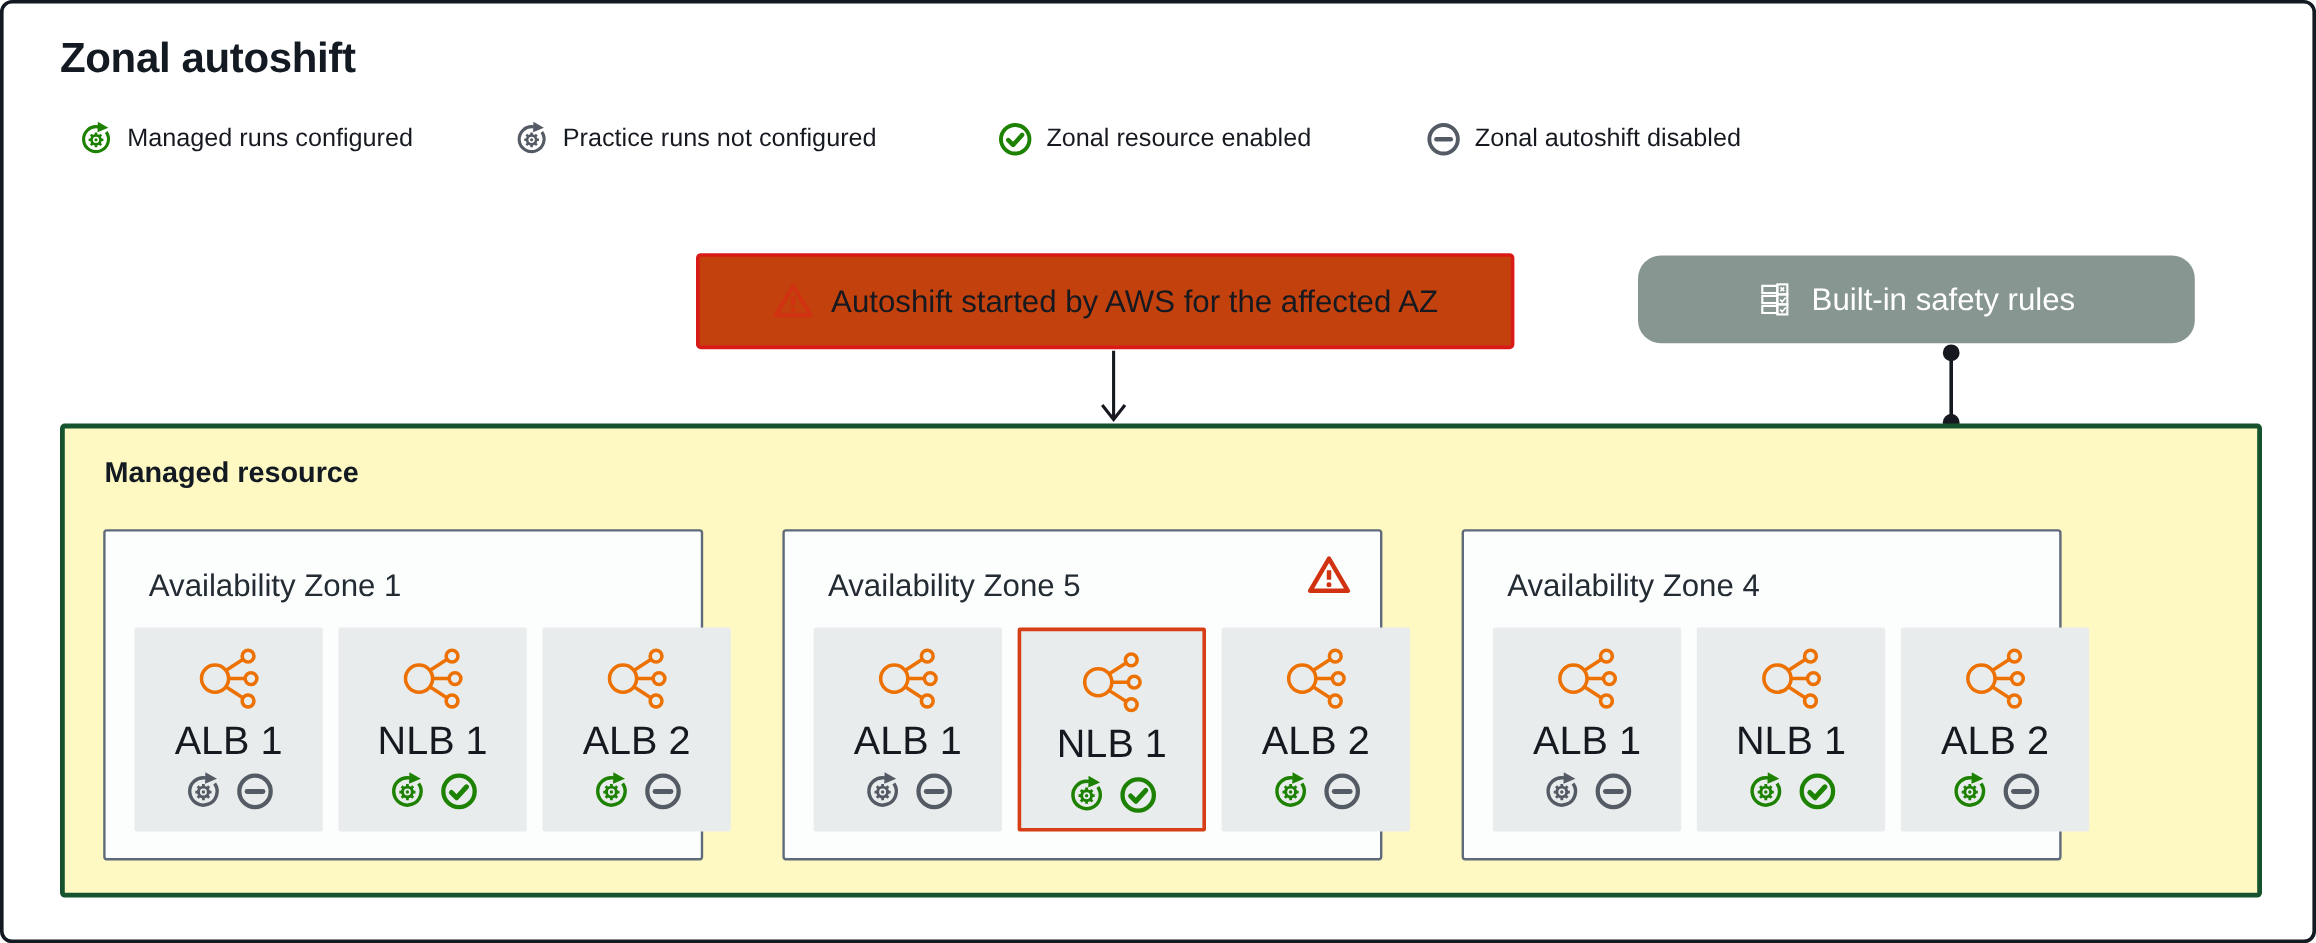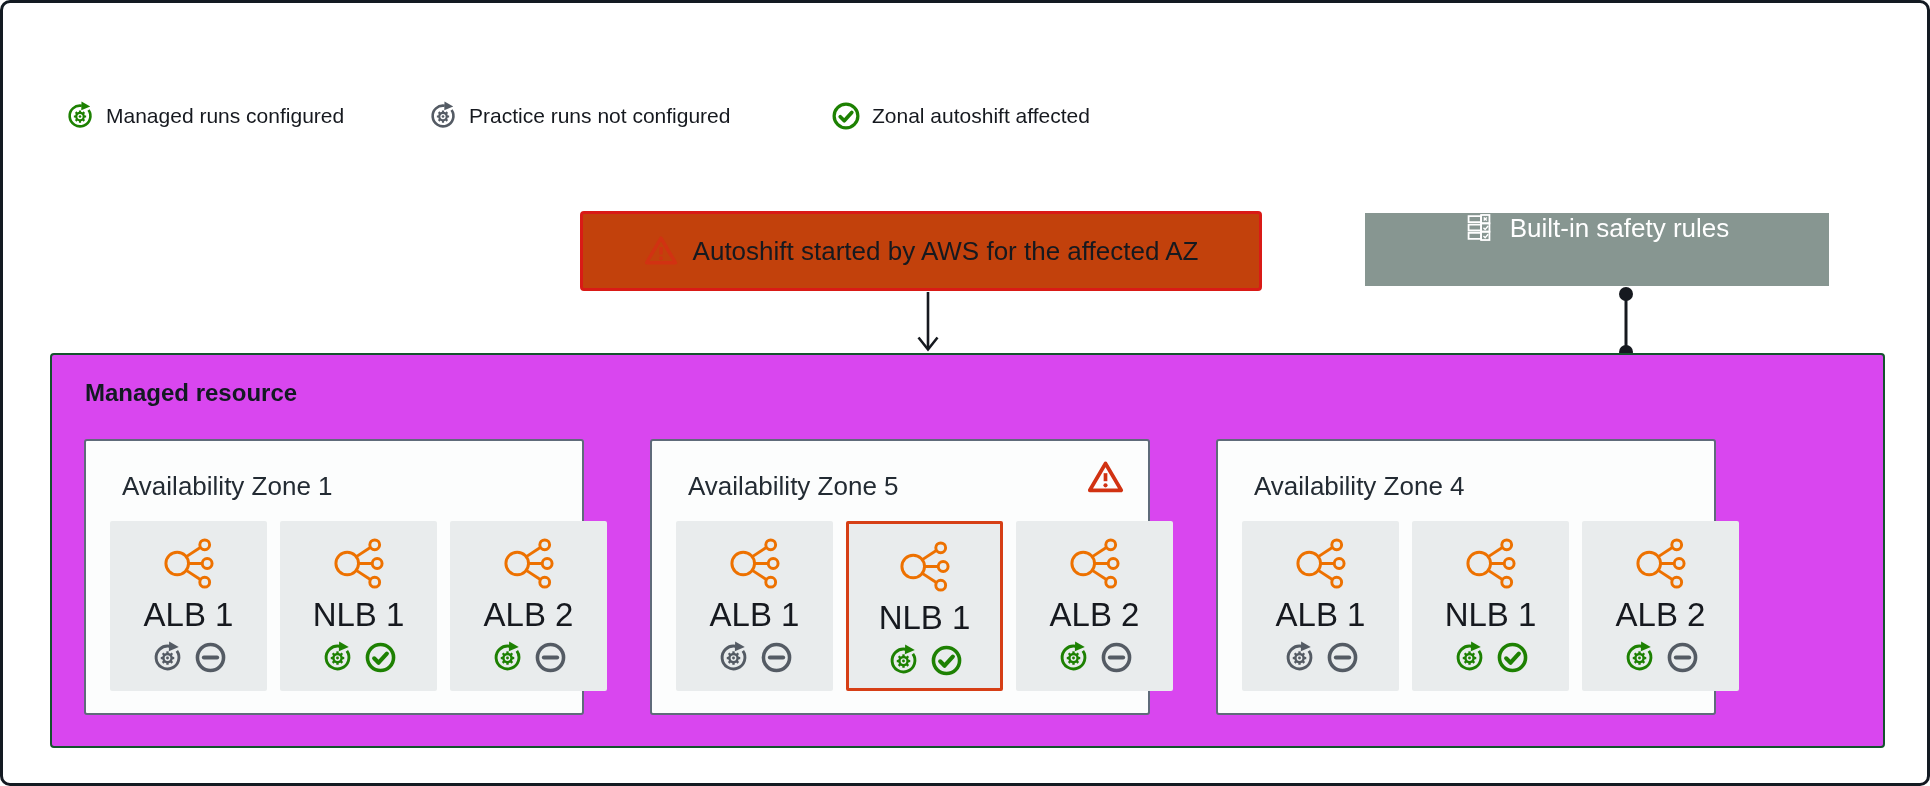--- a/index.html
+++ b/index.html
@@ -19,29 +19,29 @@
     position:absolute;left:577px;top:208px;width:682px;height:80px;box-sizing:border-box;
     border:3px solid #d91a16;border-radius:4px;background:#c2410c;
     display:flex;align-items:center;justify-content:center;gap:15px;font-size:26px;color:#16191f;
   }
   .alert-box .tri{width:34px;height:34px;color:#d13212;}
   .alert-box .tri svg{width:100%;height:100%;display:block;}
   .down-arrow{position:absolute;left:907px;top:289px;color:#16191f;}
   
   .safety-btn{
     position:absolute;left:1362px;top:210px;width:464px;height:73px;background:#879691;color:#ffffff;
-    display:flex;justify-content:center;gap:14px;font-size:26px;
+    display:flex;align-items:center;justify-content:center;gap:14px;font-size:26px;border-radius:19px;
   }
   .safety-btn .sicon{width:31px;height:29px;}
   .safety-btn .sicon svg{width:100%;height:100%;display:block;}
   .connector{position:absolute;left:1608px;top:283px;color:#16191f;}
   
   .managed{
     position:absolute;left:47px;top:350px;width:1835px;height:395px;box-sizing:border-box;
-    background:#d946ef;border:2px solid #14532d;border-radius:4px;
+    background:#fef9c3;border:4px solid #14532d;border-radius:4px;
   }
   .managed-title{position:absolute;left:33px;top:24px;font-size:24px;font-weight:700;color:#131a22;}
   .zones{position:absolute;left:32px;top:84px;display:flex;gap:66px;}
   .zone{
     position:relative;width:500px;height:276px;box-sizing:border-box;
     background:#fcfdfd;border:2px solid #5f6b7a;border-radius:3px;
   }
   .zone-name{position:absolute;left:36px;top:30px;font-size:26px;color:#232b33;}
   .zone-alert{position:absolute;right:24px;top:18px;width:37px;height:37px;color:#d13212;display:none;}
   .zone-alert svg{width:100%;height:100%;display:block;}
@@ -57,20 +57,21 @@
   .card-label{font-size:33px;color:#16191f;margin-top:7px;line-height:1;}
   .card-status{display:flex;gap:10px;margin-top:10px;}
   .st{width:33px;height:33px;}
   .st svg{width:100%;height:100%;display:block;}
 </style>
 </head>
 <body>
 
 <div class="page">
 
+  <h1 class="page-title">Zonal autoshift</h1>
 
   <div class="legend-item li0">
     <span class="licon" style="color: rgb(29, 129, 2);">
         <svg viewBox="0 0 24 24" fill="none" stroke="currentColor">
           <path d="M18.8 7.2 A8.3 8.3 0 1 1 13.4 3.8" stroke-width="2.1"></path>
           <polygon points="13.2,0.4 20.2,4.4 13.0,7.4" fill="currentColor" stroke="none"></polygon>
           <circle cx="12" cy="12.4" r="3.0" stroke-width="1.8"></circle>
           <circle cx="12" cy="12.4" r="1.05" fill="currentColor" stroke="none"></circle>
           <g stroke-width="1.7">
             <line x1="15" y1="12.4" x2="16.9" y2="12.4"></line>
@@ -107,21 +108,30 @@
       </span>
     <span>Practice runs not configured</span>
   </div>
   <div class="legend-item li2">
     <span class="licon" style="color: rgb(29, 129, 2);">
         <svg viewBox="0 0 24 24" fill="none" stroke="currentColor">
           <circle cx="12" cy="12" r="9.5" stroke-width="2.6"></circle>
           <path d="M7.4 12.6 L10.6 15.8 L16.6 9.2" stroke-width="3" stroke-linecap="round" stroke-linejoin="round"></path>
         </svg>
       </span>
-    <span>Zonal autoshift affected</span>
+    <span>Zonal resource enabled</span>
+  </div>
+  <div class="legend-item li3">
+    <span class="licon" style="color: rgb(84, 91, 100);">
+        <svg viewBox="0 0 24 24" fill="none" stroke="currentColor">
+          <circle cx="12" cy="12" r="9.5" stroke-width="2.6"></circle>
+          <line x1="7.2" y1="12" x2="16.8" y2="12" stroke-width="3" stroke-linecap="round"></line>
+        </svg>
+      </span>
+    <span>Zonal autoshift disabled</span>
   </div>
 
   <div class="alert-box">
     <span class="tri">
         <svg viewBox="0 0 24 24" fill="none" stroke="currentColor">
           <path d="M12 2.9 L22.2 20.3 H1.8 Z" stroke-width="2.4" stroke-linejoin="round"></path>
           <line x1="12" y1="9.2" x2="12" y2="14.4" stroke-width="2.4"></line>
           <circle cx="12" cy="17.1" r="1.35" fill="currentColor" stroke="none"></circle>
         </svg>
       </span>

